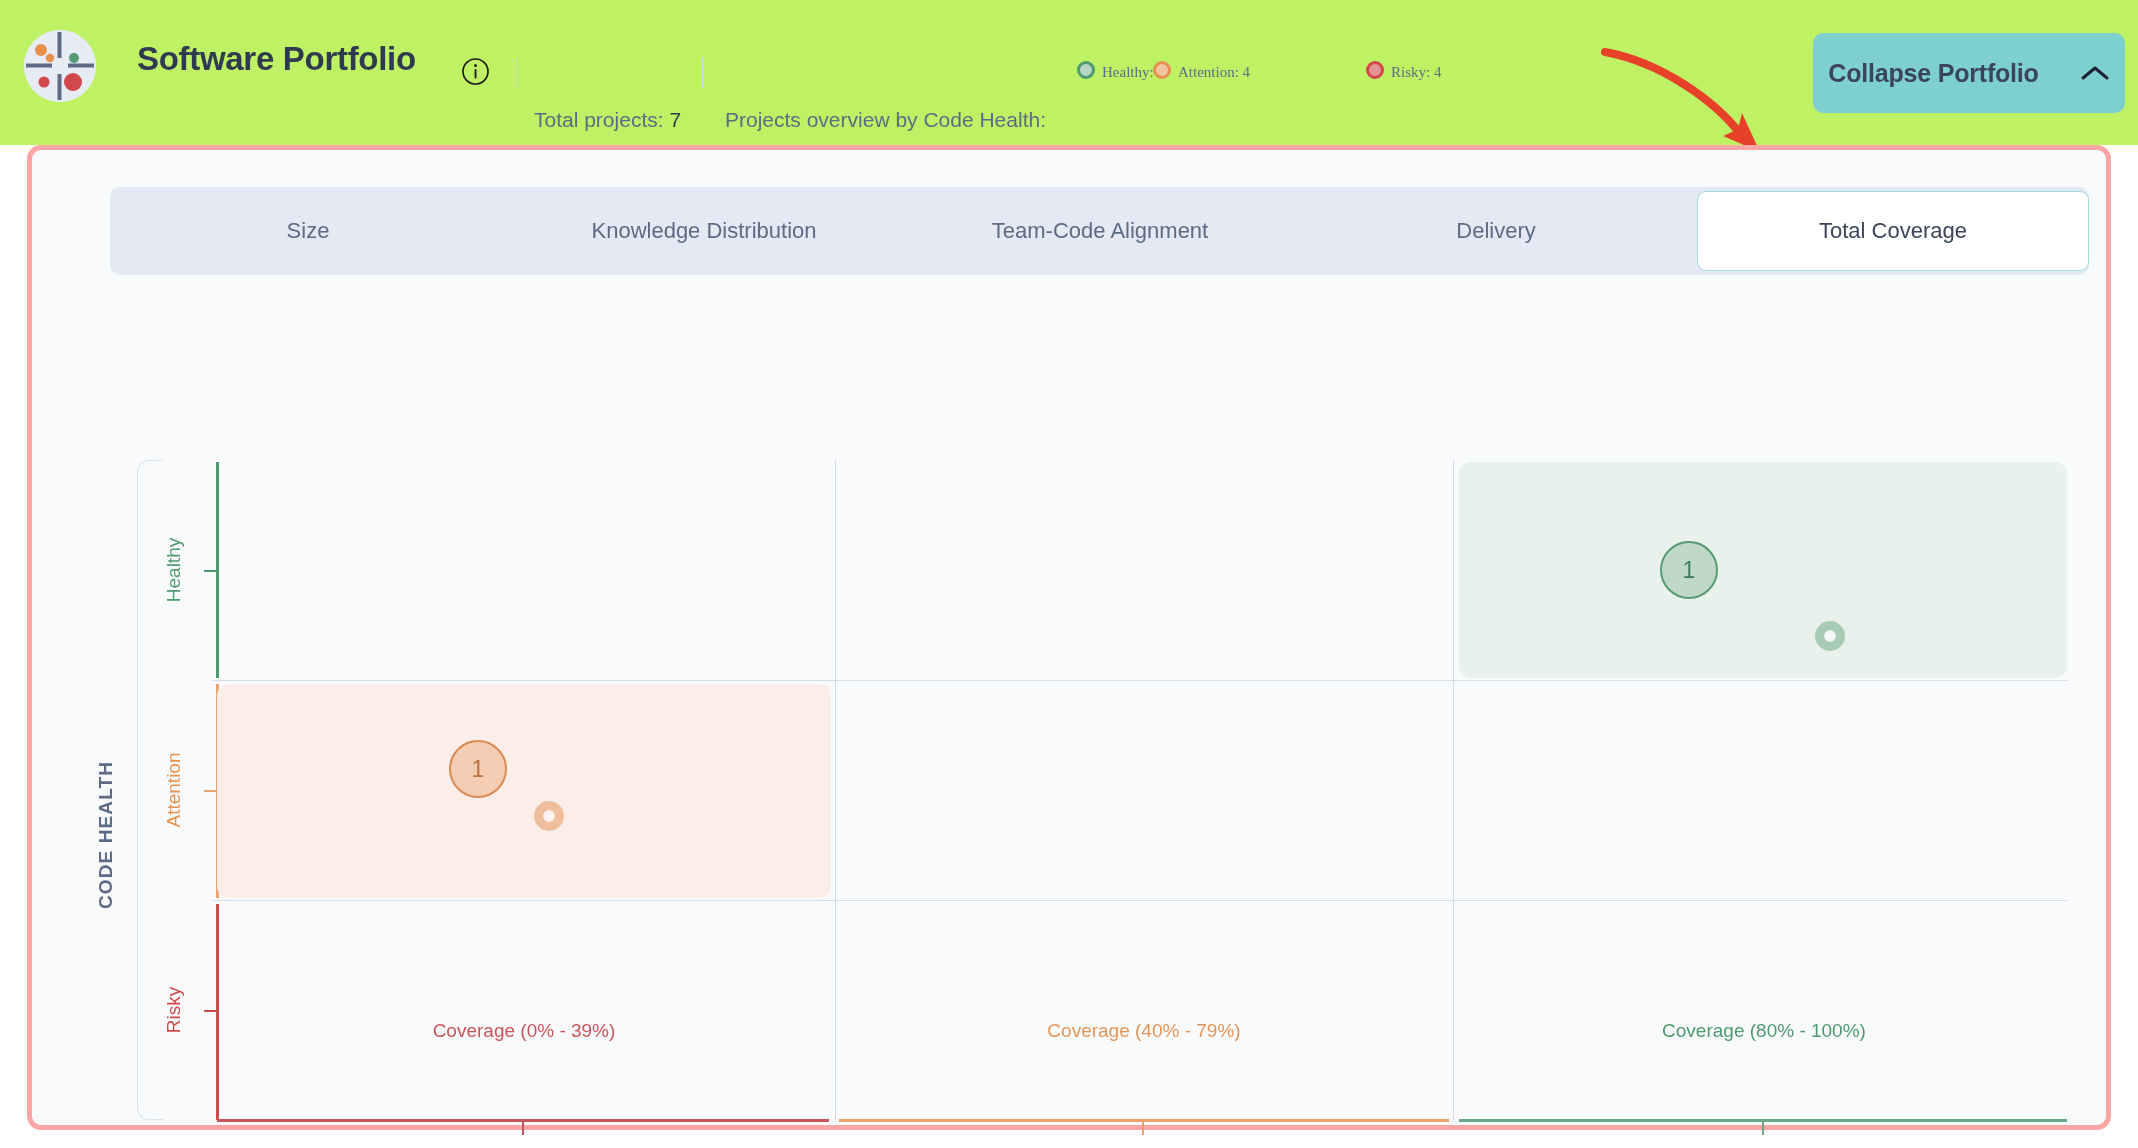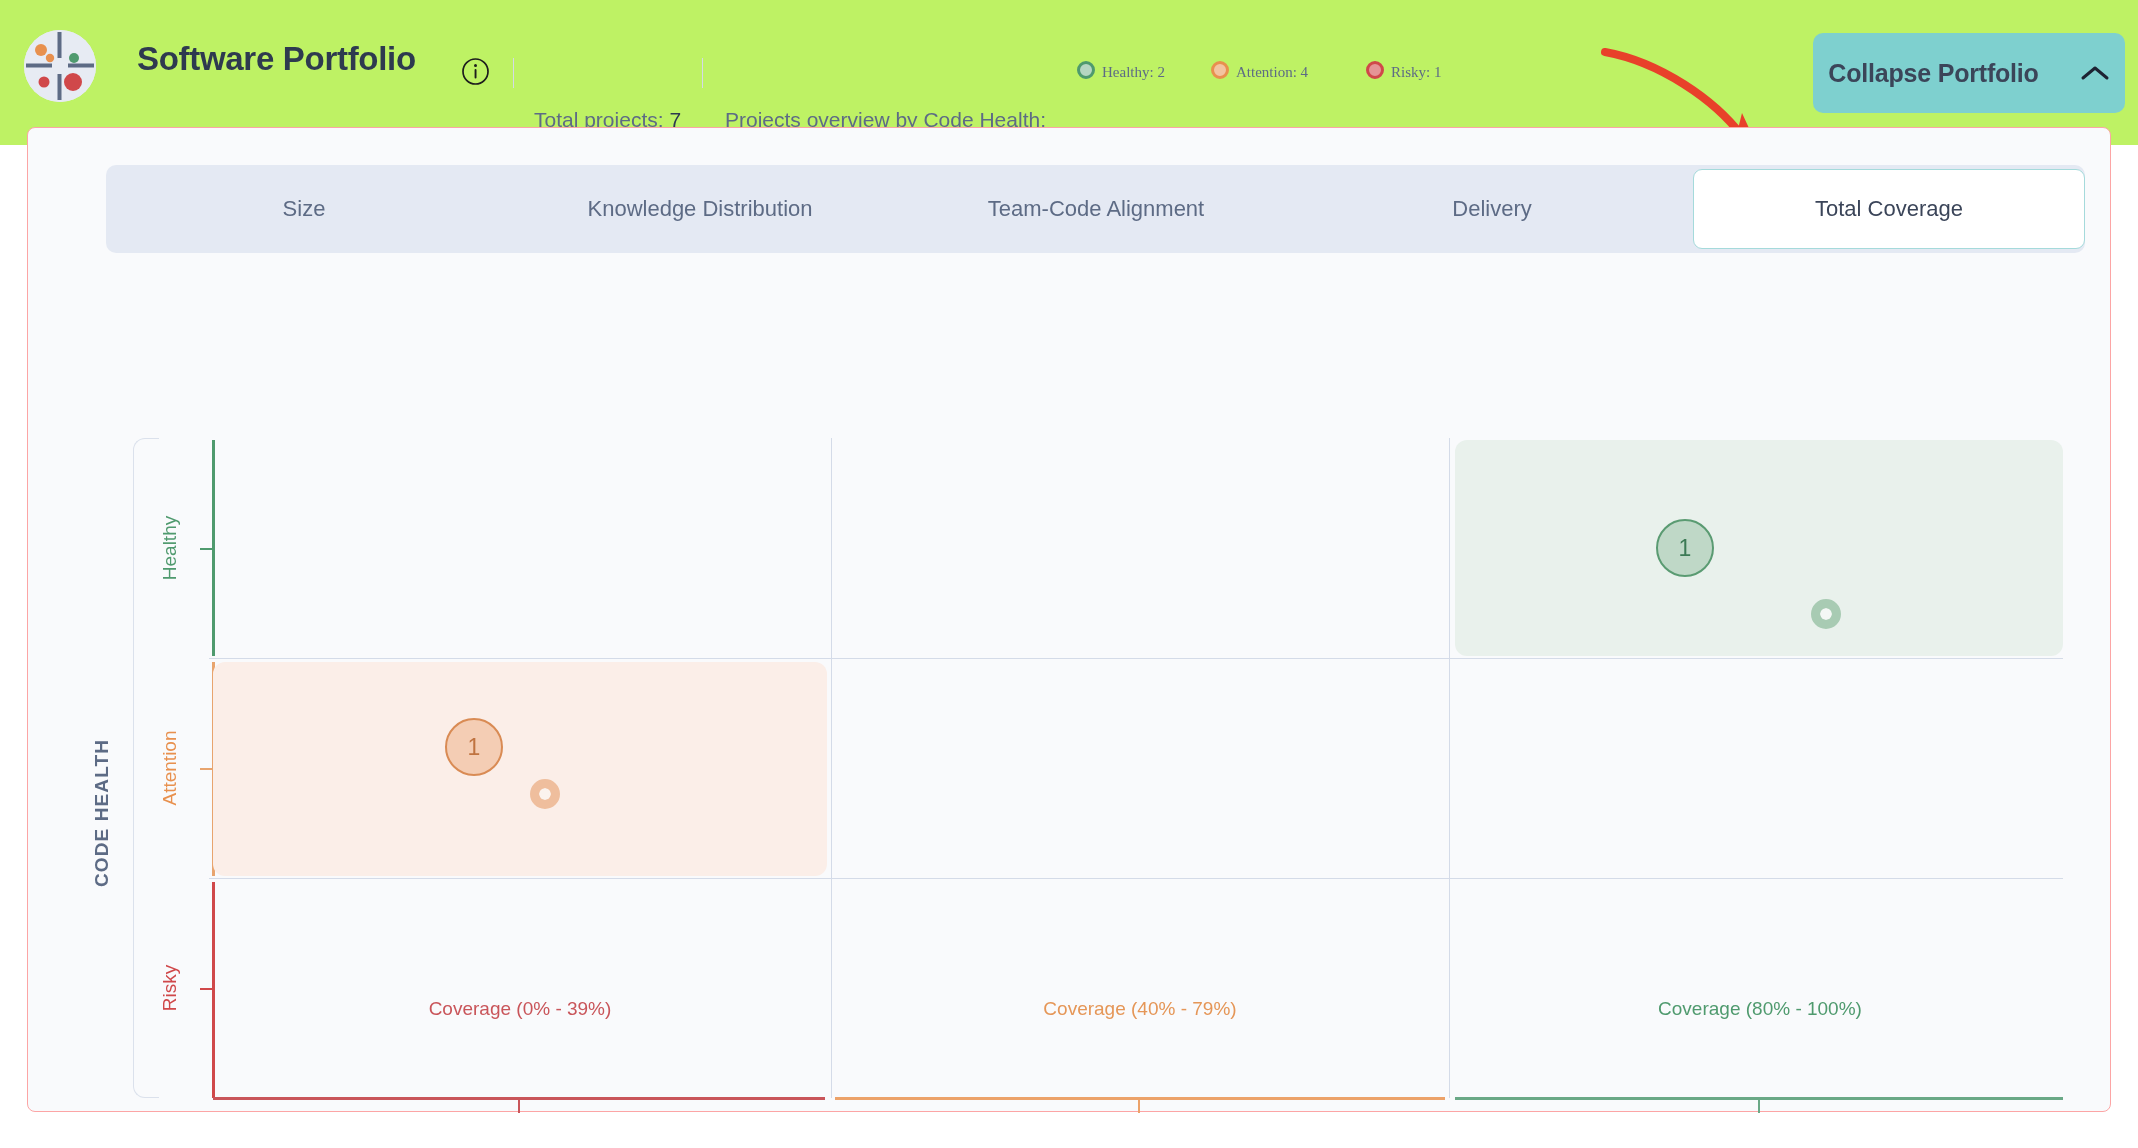--- a/index.html
+++ b/index.html
@@ -63,25 +63,25 @@
   }
 
   
   .arrow-anno {
     position: absolute; left: 1590px; top: 40px;
     width: 220px; height: 130px; pointer-events: none;
   }
 
   
   .card {
-    position: absolute; left: 27px; top: 127px;
+    position: absolute; left: 27px; top: 145px;
     width: 2084px; height: 985px;
     background: #f9fafc;
-    border: 1px solid #fca5a5;
-    border-radius: 8px;
+    border: 5px solid #fca5a5;
+    border-radius: 14px;
   }
 
   
   .tabbar {
     position: absolute; left: 78px; top: 37px;
     width: 1979px; height: 88px;
     background: #e4e9f3; border-radius: 10px;
   }
   .tab {
     position: absolute; top: 0; height: 88px;
@@ -195,26 +195,26 @@
   </div>
 
   <div class="hdr-sep" style="left:702px; top:58px;"></div>
 
   <div class="hdr-text" style="left:725px; top:61px;">Projects overview by Code Health:</div>
 
   <div class="legend-item" style="left:1077px; top:61px;">
     <span class="legend-dot" style="background:#b6d6c2; border:3px solid #4f9a6e;"></span><span>Healthy: 2</span>
   </div>
 
-  <div class="legend-item" style="left:1211px; top:61px;text-align:center;">
+  <div class="legend-item" style="left:1153px; top:61px;text-align:center;">
     <span class="legend-dot" style="background:#f3c4a0; border:3px solid #e8904e;"></span><span>Attention: 4</span>
   </div>
 
   <div class="legend-item" style="left:1366px; top:61px;">
-    <span class="legend-dot" style="background:#e59496; border:3px solid #d0484a;"></span><span>Risky: 1</span>
+    <span class="legend-dot" style="background:#e59496; border:3px solid #d0484a;"></span><span>Risky: 4</span>
   </div>
 
   <div class="arrow-anno">
     <svg width="220" height="130" viewBox="0 0 220 130">
       <path d="M 15 12 C 70 22, 125 60, 152 96" fill="none" stroke="#e8412a" stroke-width="8" stroke-linecap="round"></path>
       <path d="M 170 112 L 133 96 L 148 89 L 152 73 Z" fill="#e8412a"></path>
     </svg>
   </div>
 
   <button class="collapse-btn">

